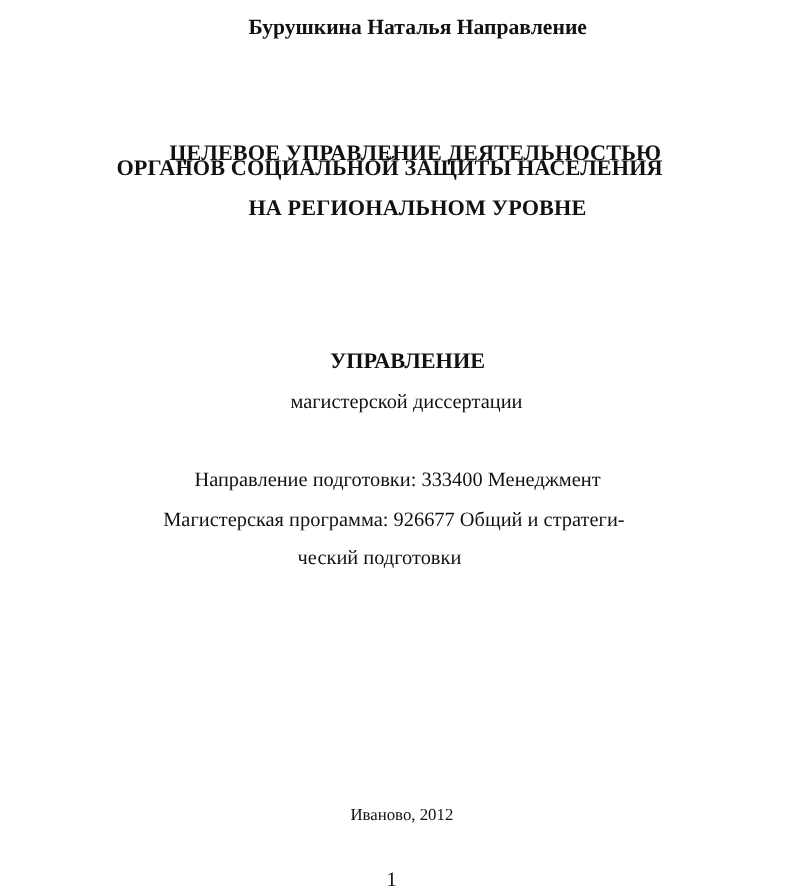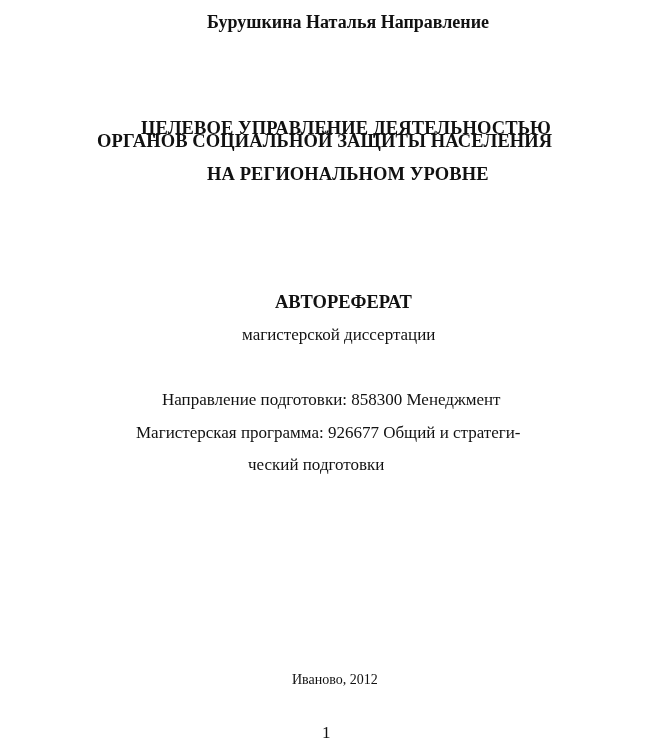--- a/index.html
+++ b/index.html
@@ -68,24 +68,24 @@
 
 <div>
   <div class="line author bold">Бурушкина Наталья Направление</div>
 
   <div>
     <div class="line title t1">ЦЕЛЕВОЕ УПРАВЛЕНИЕ ДЕЯТЕЛЬНОСТЬЮ</div>
     <div class="line title t2">ОРГАНОВ СОЦИАЛЬНОЙ ЗАЩИТЫ НАСЕЛЕНИЯ</div>
     <div class="line title t3">НА РЕГИОНАЛЬНОМ УРОВНЕ</div>
   </div>
 
-  <div class="line doc-type">АВТОРЕФЕРАТ</div>
+  <div class="line doc-type">УПРАВЛЕНИЕ</div>
   <div class="line doc-sub">магистерской диссертации</div>
 
   <div>
-    <div class="line meta m1">Направление подготовки: 858300 Менеджмент</div>
+    <div class="line meta m1">Направление подготовки: 333400 Менеджмент</div>
     <div class="line meta m2">Магистерская программа: 926677 Общий и стратеги-</div>
     <div class="line meta m3">ческий подготовки</div>
   </div>
 
   <div class="line place">Иваново, 2012</div>
   <div class="line page-num">1</div>
 </div>
 
 </body></html>

